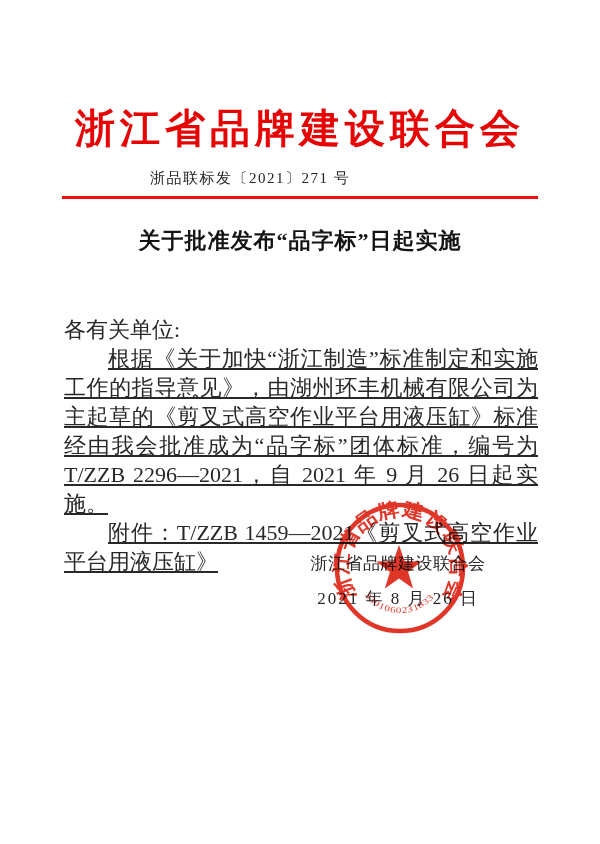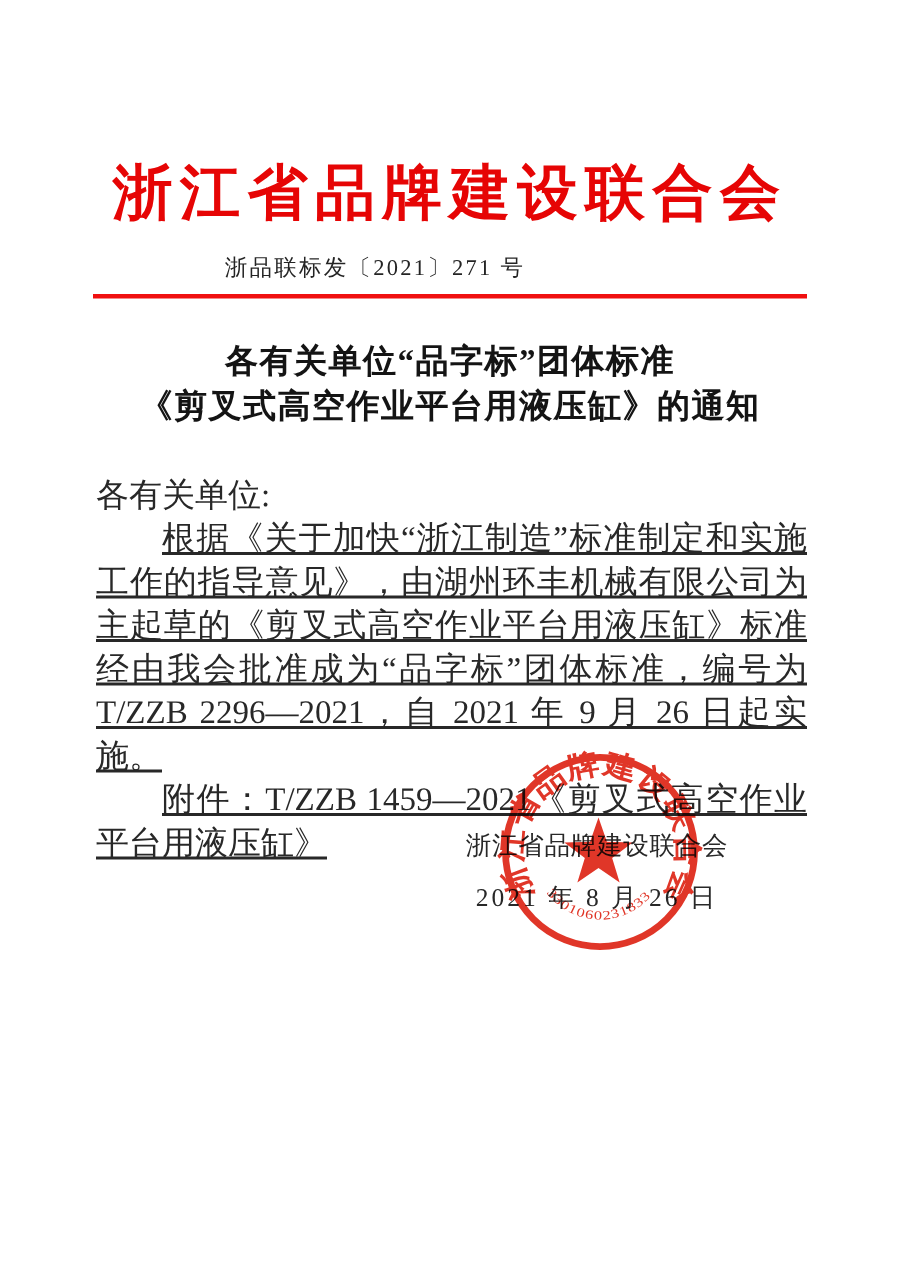--- a/index.html
+++ b/index.html
@@ -75,22 +75,21 @@
 
 <div class="page">
 
   <div class="org-title">浙江省品牌建设联合会</div>
 
   <div class="doc-number">浙品联标发〔2021〕271 号</div>
 
   <div class="red-line"></div>
 
   <div class="notice-title">
-    <div>各有关单位“品字标”团体标准</div>
-    <div>《剪叉式高空作业平台用液压缸》的通知</div>
+    <div>关于批准发布“品字标”日起实施</div>
   </div>
 
   <div class="body-text">
     <div>各有关单位:</div>
     <div class="indent">根据《关于加快“浙江制造”标准制定和实施工作的指导意见》，由湖州环丰机械有限公司为主起草的《剪叉式高空作业平台用液压缸》标准经由我会批准成为“品字标”团体标准，编号为 T/ZZB 2296—2021，自 2021 年 9 月 26 日起实施。</div>
     <div class="indent">附件：T/ZZB 1459—2021《剪叉式高空作业平台用液压缸》</div>
   </div>
 
   <div class="signature">
     <div class="sig-org">浙江省品牌建设联合会</div>

